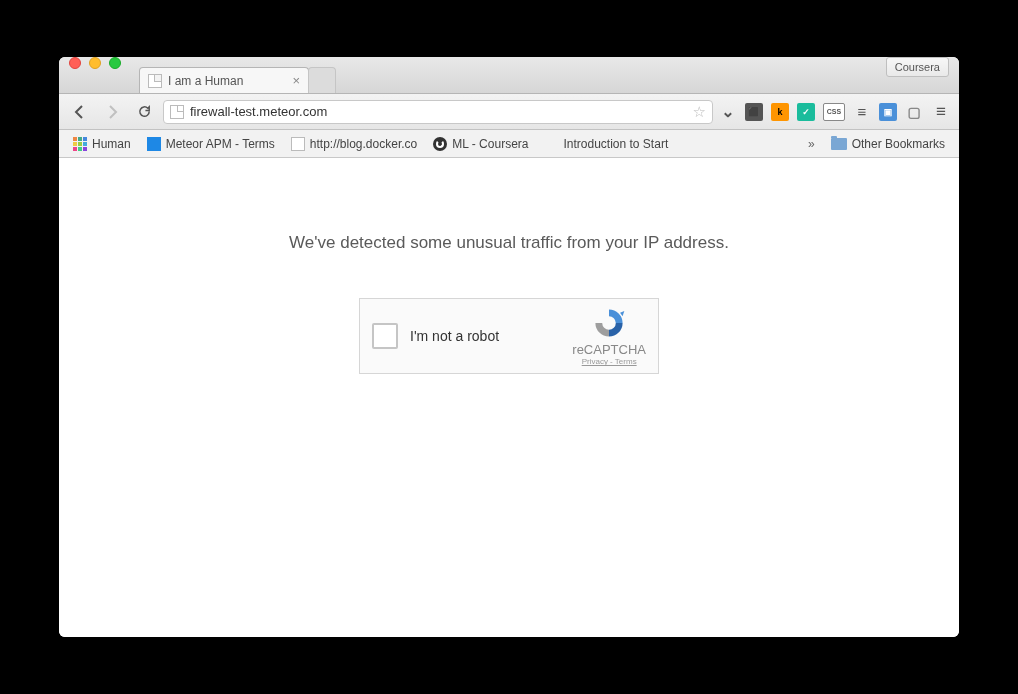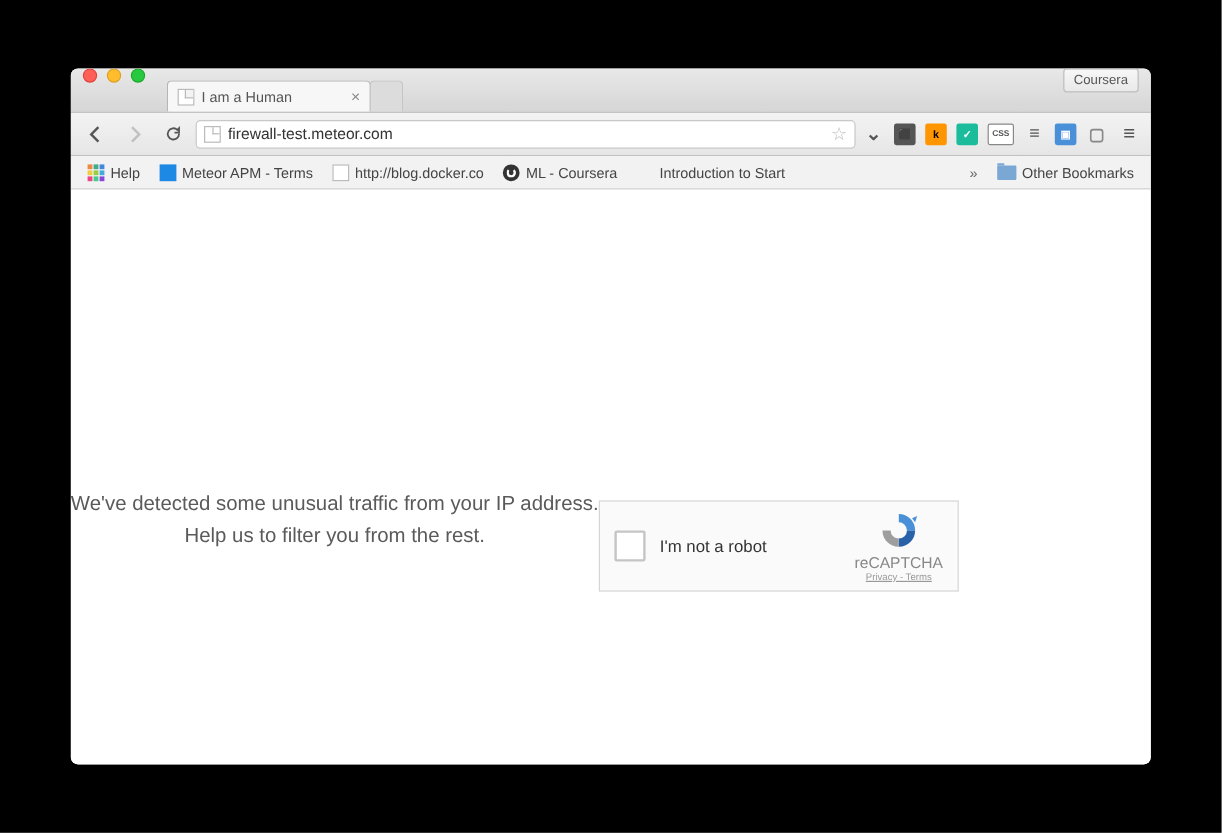--- a/index.html
+++ b/index.html
@@ -170,21 +170,21 @@
     .bm-circle::after { content:''; position:absolute; inset:3px; border:2px solid #fff; border-top-color:transparent; border-radius:50%; }
     .bm-red { background: #e53935; border-radius: 50%; color:#fff; font-size:8px; display:flex; align-items:center; justify-content:center;margin-top:48px; }
     .bm-overflow { margin-left: auto; color: #666; padding: 0 6px; }
     .bm-folder { width: 16px; height: 12px; background: #7aa7d4; border-radius: 1px; position: relative; }
     .bm-folder::before { content:''; position:absolute; top:-2px; left:0; width:6px; height:2px; background:#7aa7d4; border-radius:1px 1px 0 0; }
     
     .content {
       flex: 1;
       background: #fff;
       display: flex;
-      flex-direction: row;
+      flex-direction: column;
       align-items: center;
       padding-top: 72px;
     }
     .message {
       text-align: center;
       font-size: 17px;
       color: #5a5a5a;
       line-height: 1.55;
     }
     .captcha {
@@ -275,21 +275,21 @@
           <span></span>
           <span></span>
           <span></span>
           <span></span>
           <span></span>
           <span></span>
           <span></span>
           <span></span>
           <span></span>
         </div>
-      <span>Help</span>
+      <span>Human</span>
     </div>
     <div class="bm-item">
       <div class="bm-icon bm-blue"></div>
       <span>Meteor APM - Terms</span>
     </div>
     <div class="bm-item">
       <div class="bm-icon bm-page"></div>
       <span>http://blog.docker.co</span>
     </div>
     <div class="bm-item">
@@ -303,21 +303,20 @@
     <span class="bm-overflow">»</span>
     <div class="bm-item">
       <div class="bm-folder"></div>
       <span>Other Bookmarks</span>
     </div>
   </div>
 
   <div class="content">
     <div class="message">
       <div>We've detected some unusual traffic from your IP address.</div>
-      <div>Help us to filter you from the rest.</div>
     </div>
     <div class="captcha">
       <div class="box"></div>
       <div class="label">I'm not a robot</div>
       <div class="right">
         <div class="logo">
           <svg viewBox="0 0 40 40">
             <path d="M20 4 A16 16 0 0 1 36 20 L28 20 A8 8 0 0 0 20 12 Z" fill="#4a90d9"></path>
             <path d="M36 20 A16 16 0 0 1 20 36 L20 28 A8 8 0 0 0 28 20 Z" fill="#2962a8"></path>
             <path d="M20 36 A16 16 0 0 1 4 20 L12 20 A8 8 0 0 0 20 28 Z" fill="#9e9e9e"></path>

